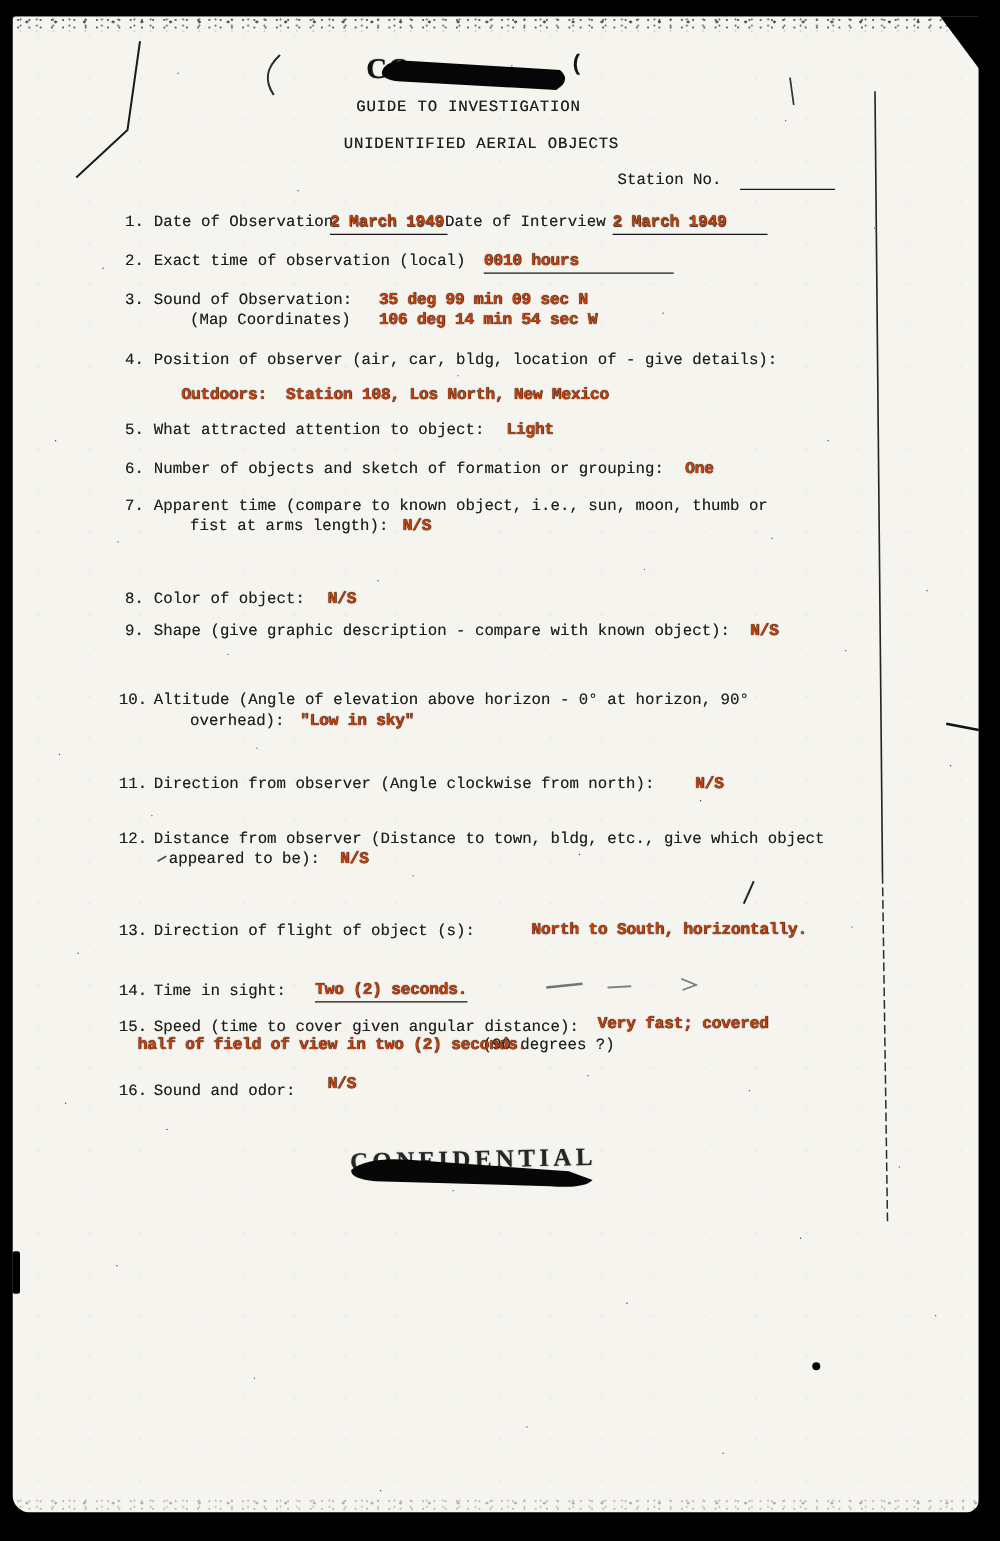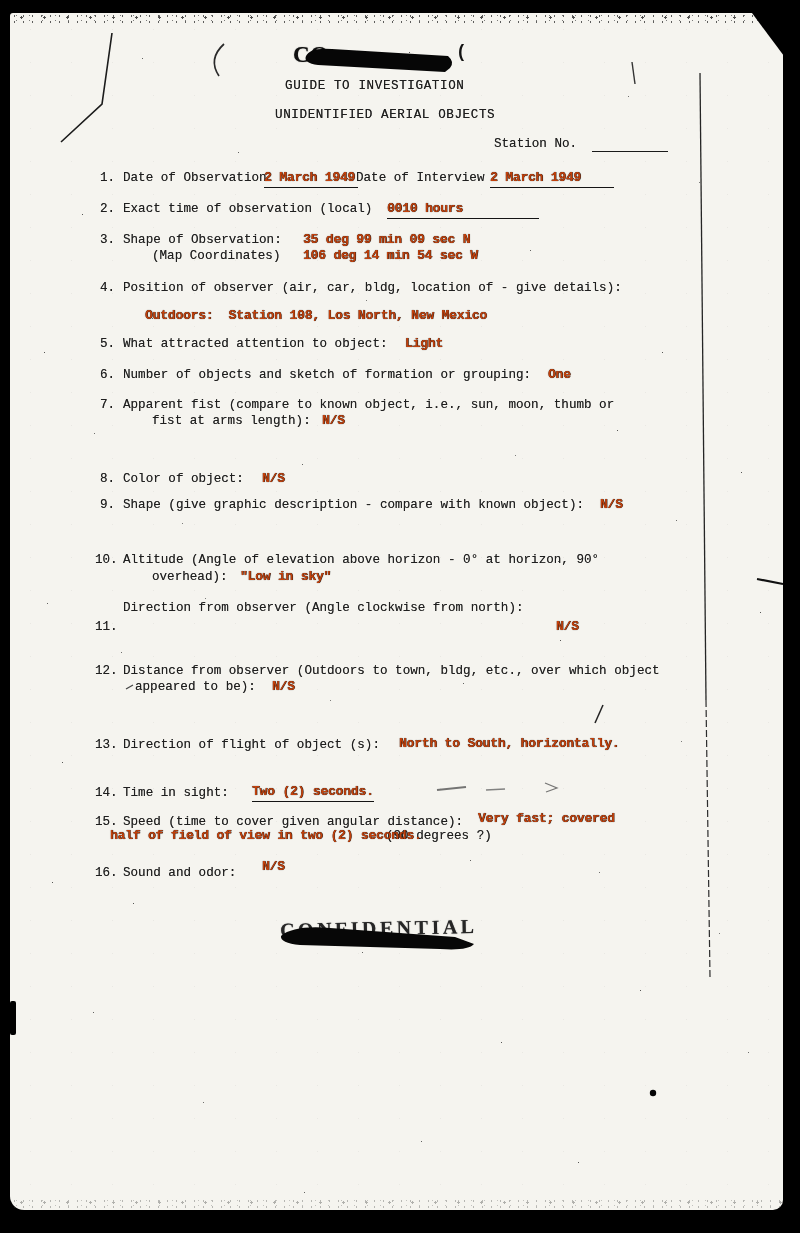--- a/index.html
+++ b/index.html
@@ -120,67 +120,67 @@
 <span class="t q" style="left:123px;top:171px">Date of Observation</span>
 <span class="t a u" style="left:264px;top:170px;min-width:94px">2 March 1949</span>
 <span class="t q" style="left:356px;top:171px">Date of Interview</span>
 <span class="t a u" style="left:490px;top:170px;min-width:124px">2 March 1949</span>
 
 <span class="t q" style="left:100px;top:202px">2.</span>
 <span class="t q" style="left:123px;top:202px">Exact time of observation (local)</span>
 <span class="t a u" style="left:387px;top:201px;min-width:152px">0010 hours</span>
 
 <span class="t q" style="left:100px;top:233px">3.</span>
-<span class="t q" style="left:123px;top:233px">Shape of Observation:</span>
+<span class="t q" style="left:123px;top:233px">Sound of Observation:</span>
 <span class="t a" style="left:303px;top:232px">35 deg 99 min 09 sec N</span>
 <span class="t q" style="left:152px;top:249px">(Map Coordinates)</span>
 <span class="t a" style="left:303px;top:248px">106 deg 14 min 54 sec W</span>
 
 <span class="t q" style="left:100px;top:281px">4.</span>
 <span class="t q" style="left:123px;top:281px">Position of observer (air, car, bldg, location of - give details):</span>
 <span class="t a" style="left:145px;top:308px">Outdoors:  Station 108, Los North, New Mexico</span>
 
 <span class="t q" style="left:100px;top:337px">5.</span>
 <span class="t q" style="left:123px;top:337px">What attracted attention to object:</span>
 <span class="t a" style="left:405px;top:336px">Light</span>
 
 <span class="t q" style="left:100px;top:368px">6.</span>
 <span class="t q" style="left:123px;top:368px">Number of objects and sketch of formation or grouping:</span>
 <span class="t a" style="left:548px;top:367px">One</span>
 
 <span class="t q" style="left:100px;top:398px">7.</span>
-<span class="t q" style="left:123px;top:398px">Apparent fist (compare to known object, i.e., sun, moon, thumb or</span>
+<span class="t q" style="left:123px;top:398px">Apparent time (compare to known object, i.e., sun, moon, thumb or</span>
 <span class="t q" style="left:152px;top:414px">fist at arms length):</span>
 <span class="t a" style="left:322px;top:413px">N/S</span>
 
 <span class="t q" style="left:100px;top:472px">8.</span>
 <span class="t q" style="left:123px;top:472px">Color of object:</span>
 <span class="t a" style="left:262px;top:471px">N/S</span>
 
 <span class="t q" style="left:100px;top:498px">9.</span>
 <span class="t q" style="left:123px;top:498px">Shape (give graphic description - compare with known object):</span>
 <span class="t a" style="left:600px;top:497px">N/S</span>
 
 <span class="t q" style="left:95px;top:553px">10.</span>
 <span class="t q" style="left:123px;top:553px">Altitude (Angle of elevation above horizon - 0° at horizon, 90°</span>
 <span class="t q" style="left:152px;top:570px">overhead):</span>
 <span class="t a" style="left:240px;top:569px">"Low in sky"</span>
 
 <span class="t q" style="left:95px;top:620px">11.</span>
-<span class="t q" style="left:123px;top:601px">Direction from observer (Angle clockwise from north):</span>
+<span class="t q" style="left:123px;top:620px">Direction from observer (Angle clockwise from north):</span>
 <span class="t a" style="left:556px;top:619px">N/S</span>
 
 <span class="t q" style="left:95px;top:664px">12.</span>
-<span class="t q" style="left:123px;top:664px">Distance from observer (Outdoors to town, bldg, etc., over which object</span>
+<span class="t q" style="left:123px;top:664px">Distance from observer (Distance to town, bldg, etc., give which object</span>
 <span class="t q" style="left:135px;top:680px">appeared to be):</span>
 <span class="t a" style="left:272px;top:679px">N/S</span>
 
 <span class="t q" style="left:95px;top:738px">13.</span>
 <span class="t q" style="left:123px;top:738px">Direction of flight of object (s):</span>
-<span class="t a" style="left:399px;top:736px">North to South, horizontally.</span>
+<span class="t a" style="left:425px;top:736px">North to South, horizontally.</span>
 
 <span class="t q" style="left:95px;top:786px">14.</span>
 <span class="t q" style="left:123px;top:786px">Time in sight:</span>
 <span class="t a u" style="left:252px;top:784px">Two (2) seconds.</span>
 
 <span class="t q" style="left:95px;top:815px">15.</span>
 <span class="t q" style="left:123px;top:815px">Speed (time to cover given angular distance):</span>
 <span class="t a" style="left:478px;top:811px">Very fast; covered</span>
 <span class="t q" style="left:386px;top:829px;z-index:3">(90 degrees ?)</span>
 <span class="t a" style="left:110px;top:828px;z-index:4">half of field of view in two (2) seconds.</span>

